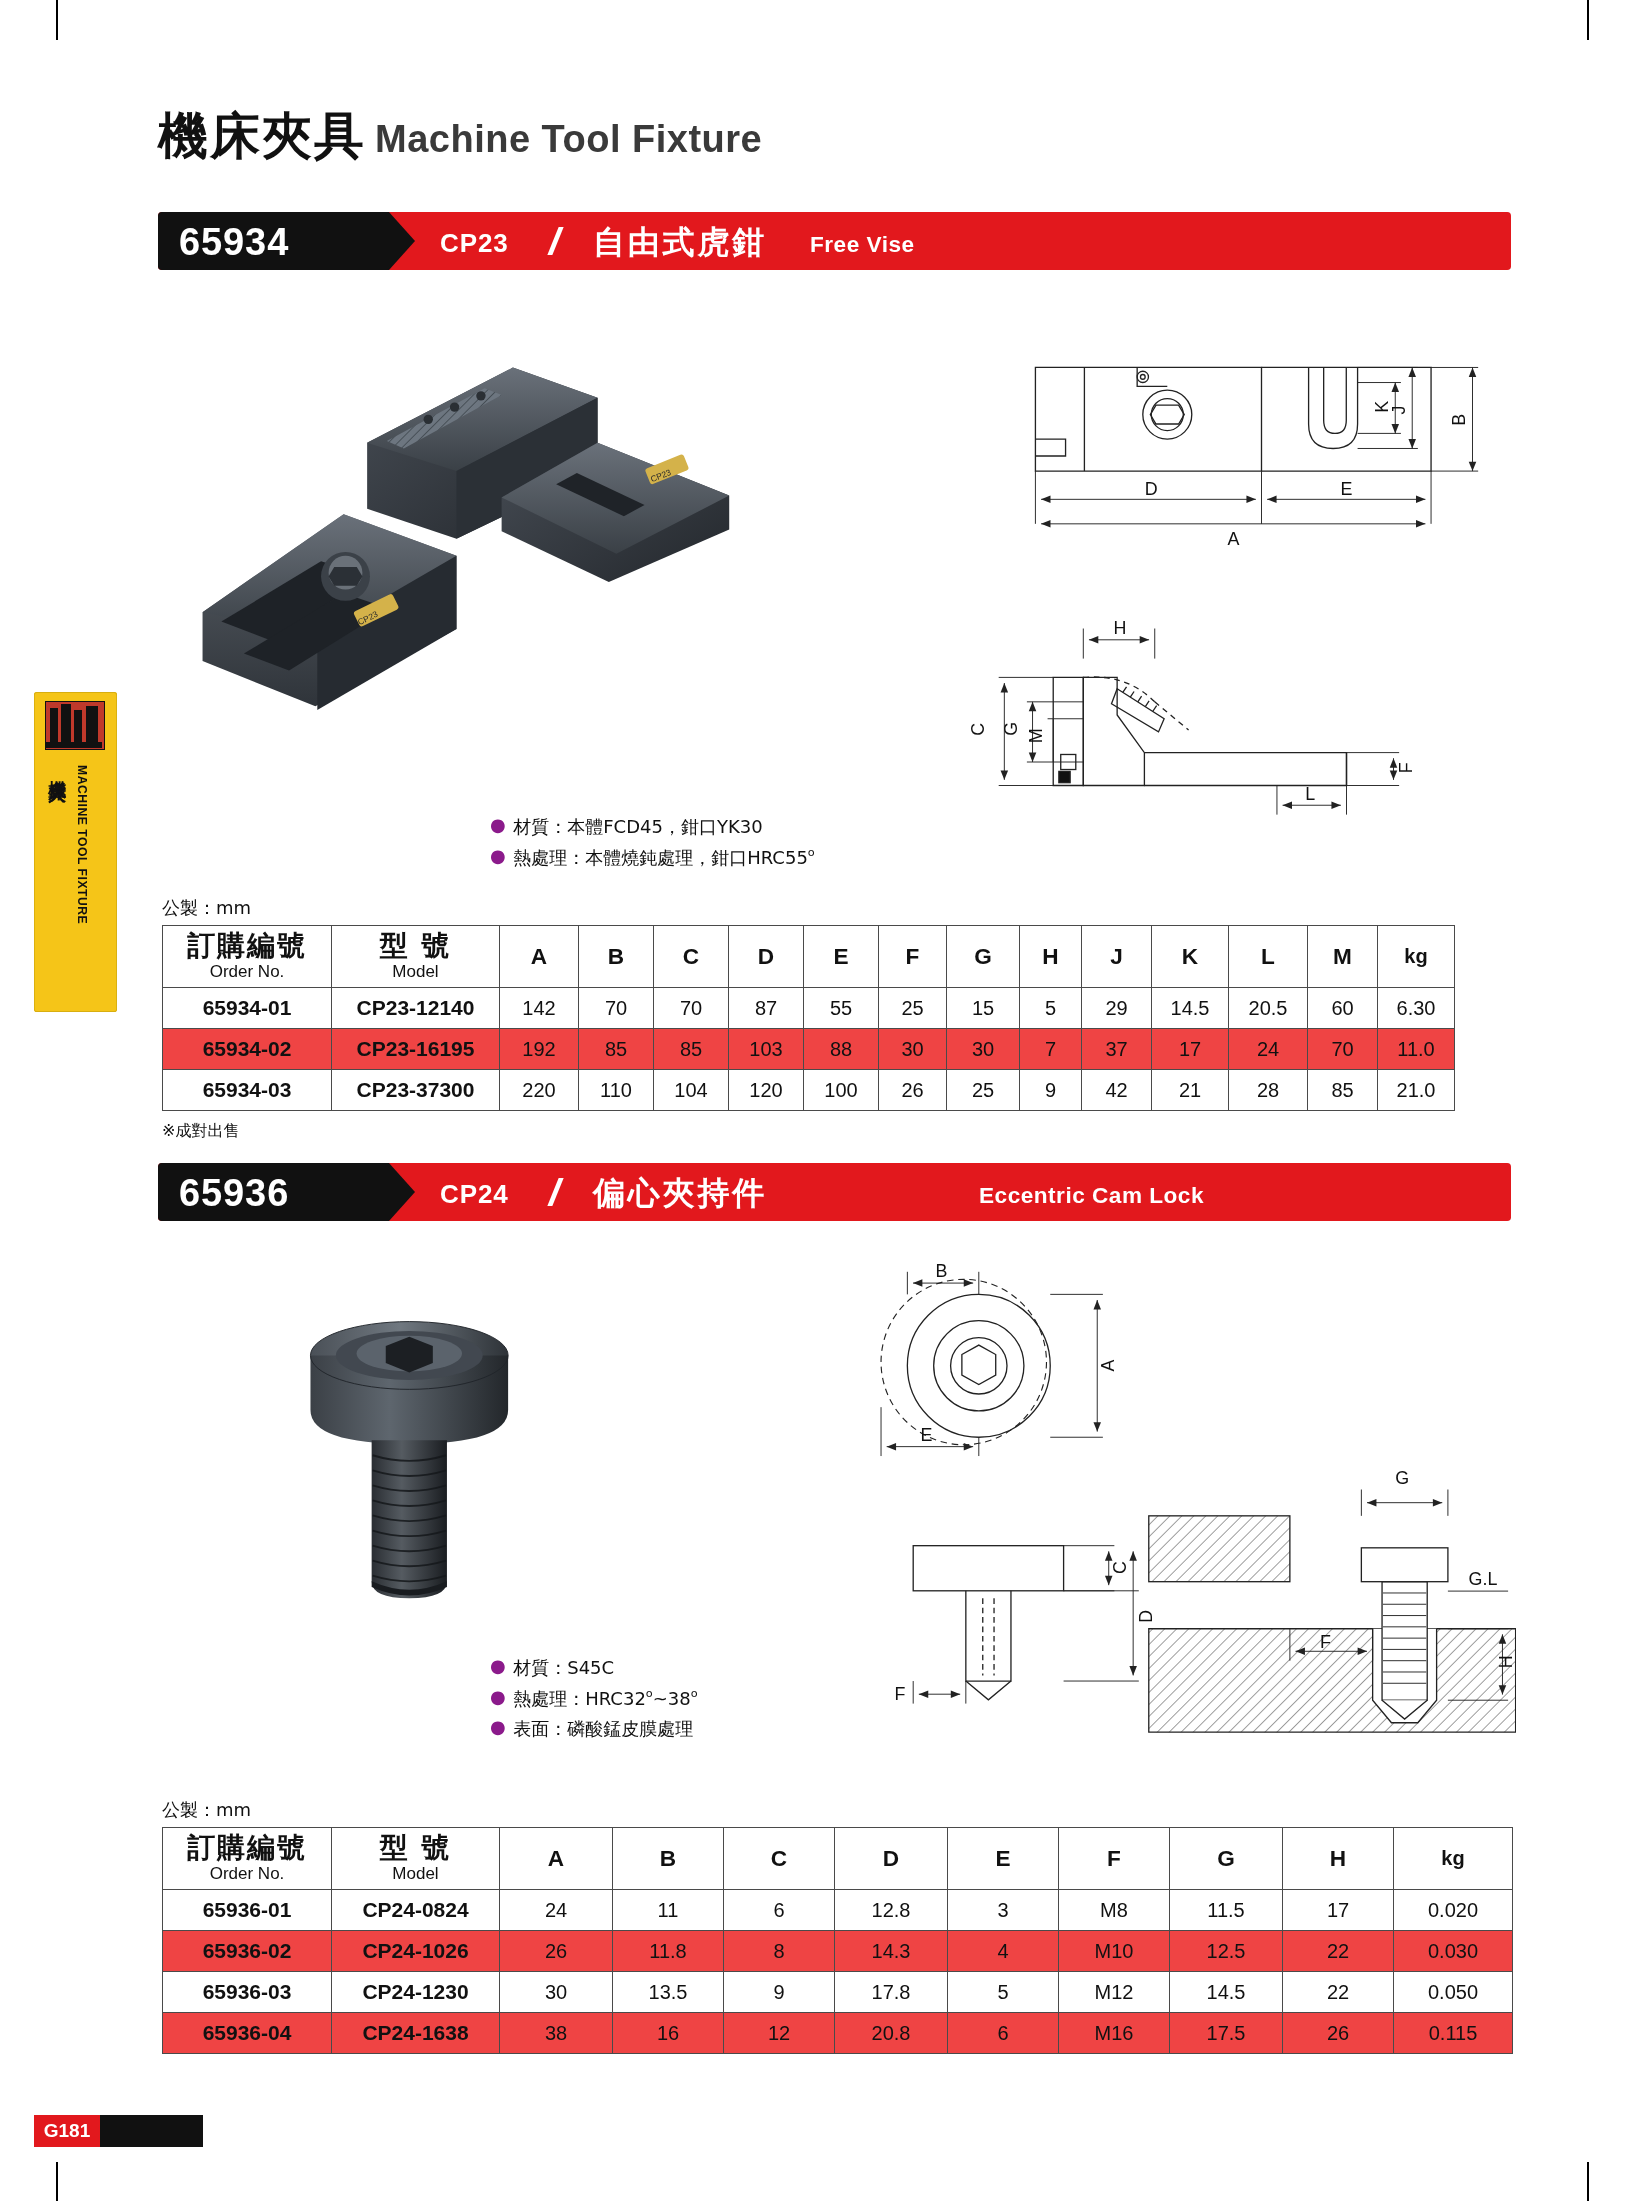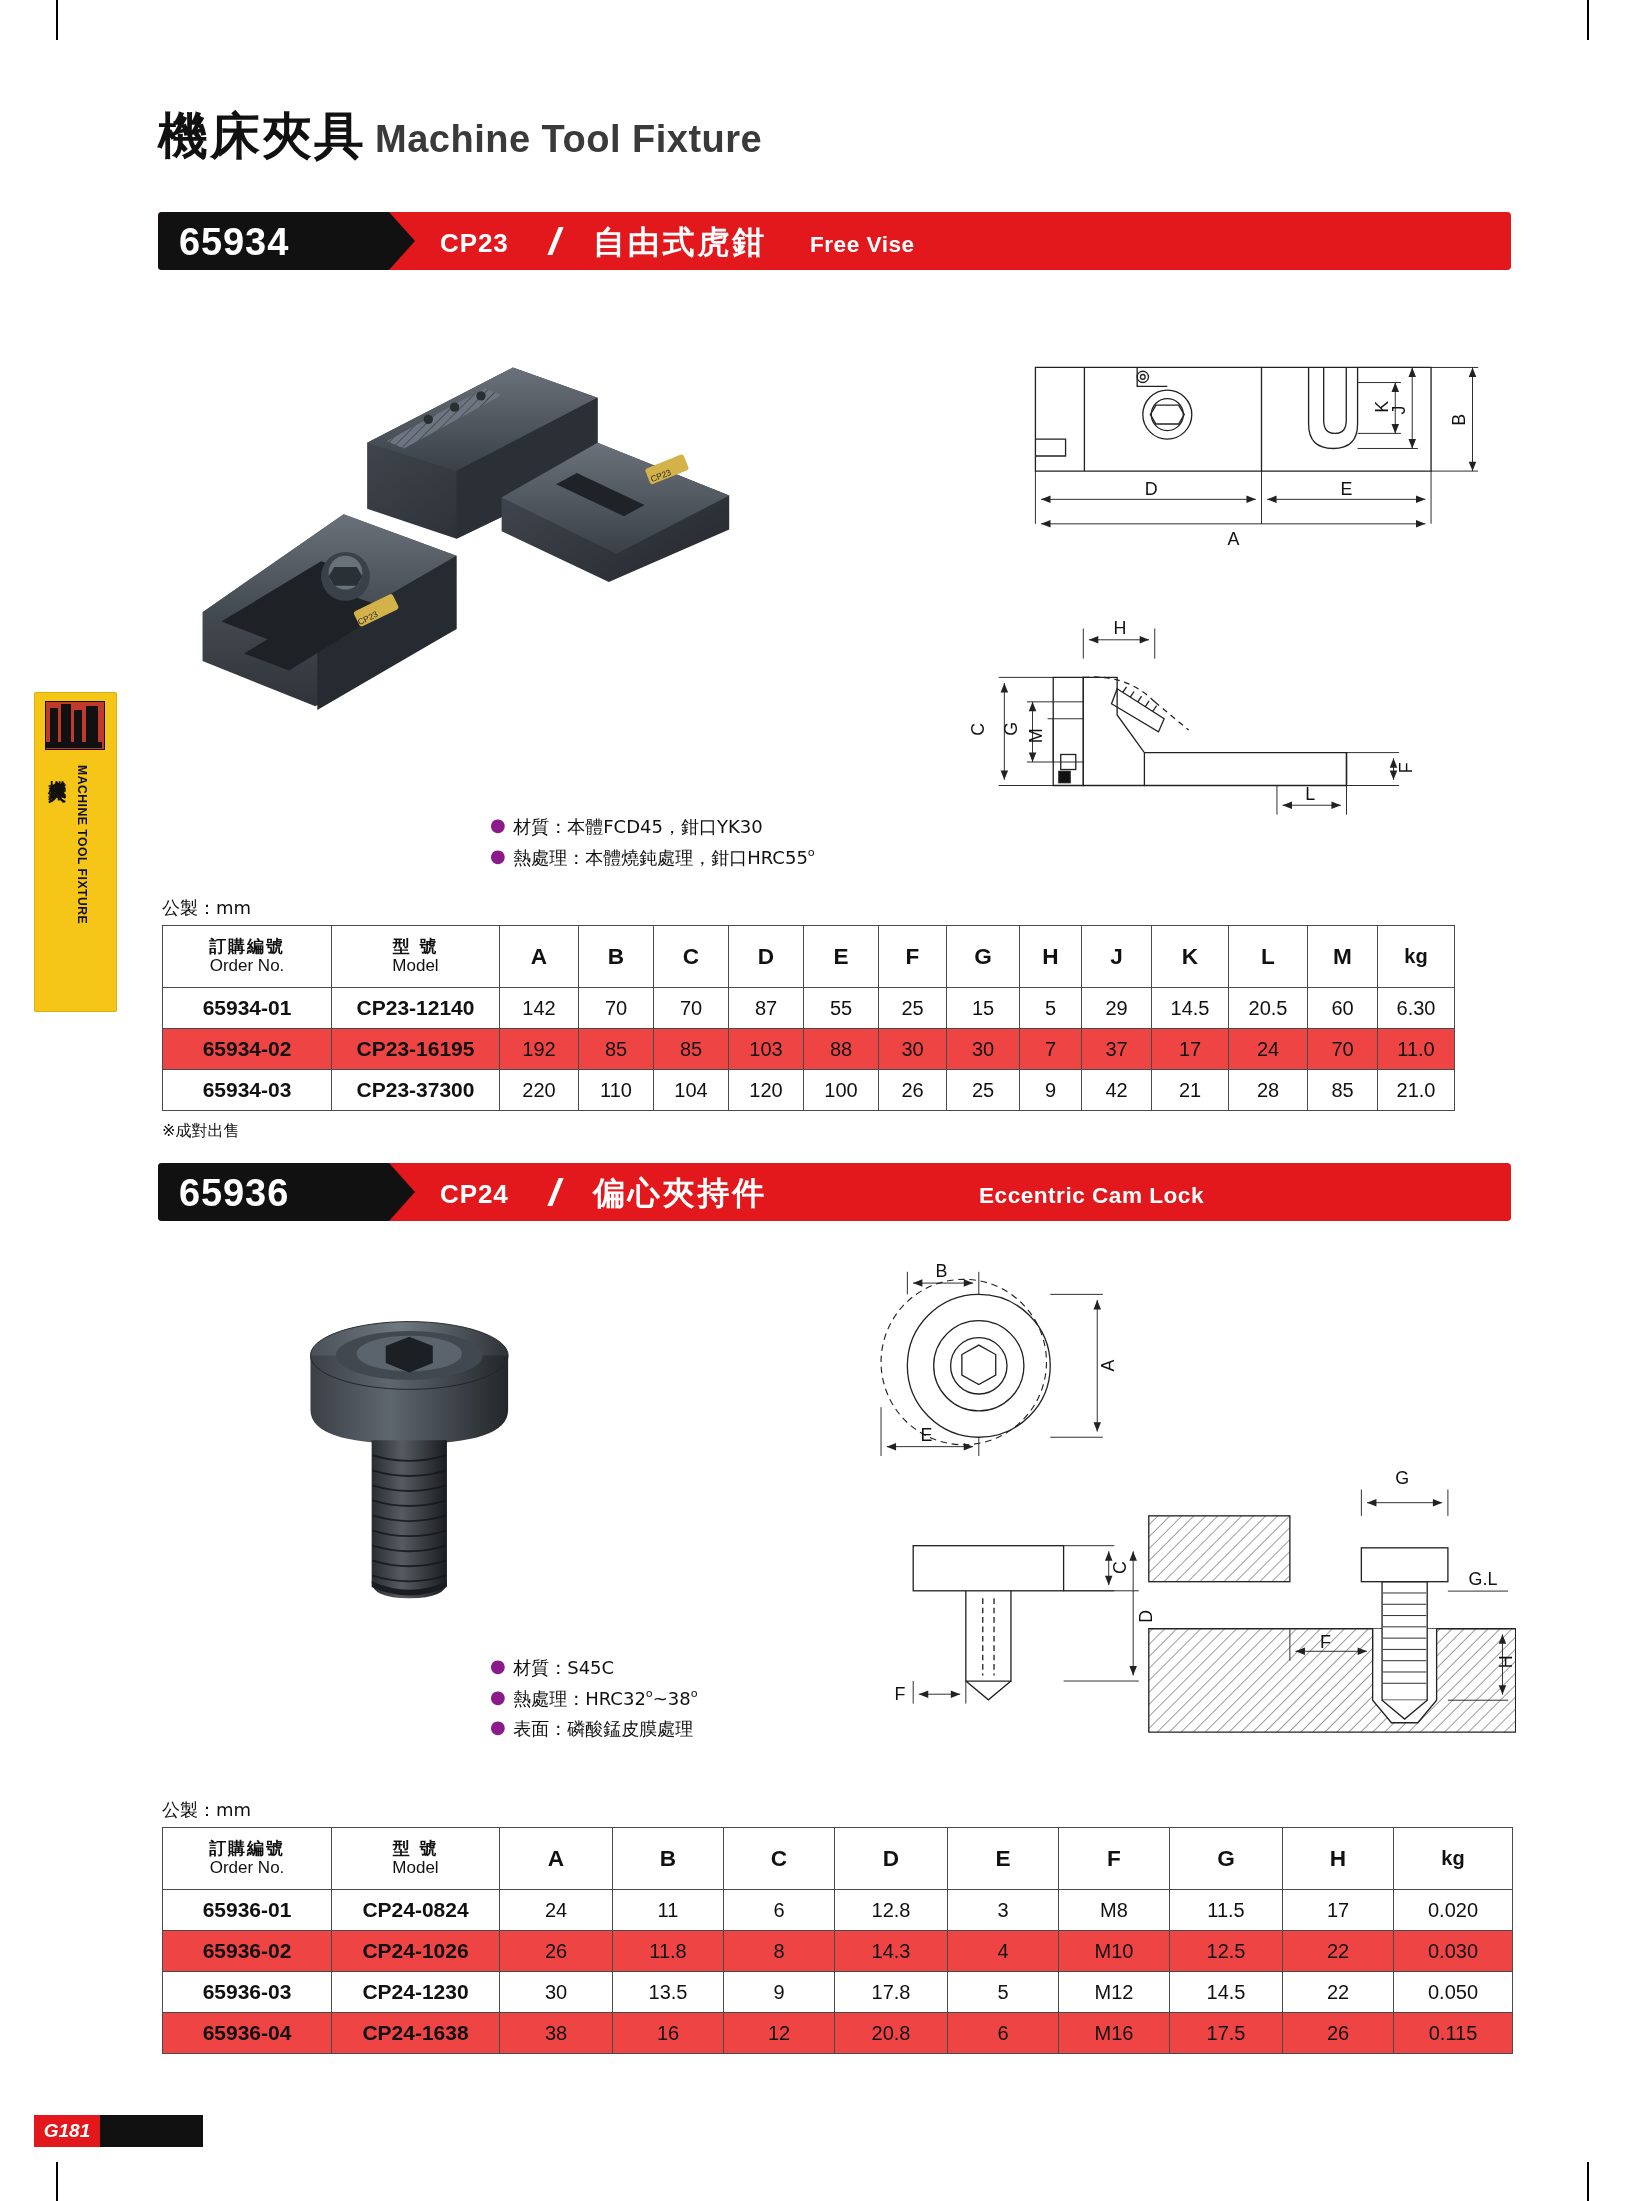--- a/index.html
+++ b/index.html
@@ -106,30 +106,30 @@
     position:absolute; border-collapse:collapse;
     font-family:"Liberation Sans", sans-serif;
   }
   table.spec th, table.spec td {
     border:0.9px solid #4a4a4a;
     text-align:center; vertical-align:middle;
     font-size:20px; color:#111;
     padding:0;
   }
   table.spec thead th { height:62px; background:#fff; font-weight:normal; }
-  table.spec thead th .cn { font-size:17px; font-weight:bold; font-family:"DejaVu Sans", sans-serif; letter-spacing:1.9px; display:block; line-height:1.15;}
+  table.spec thead th .cn { font-size:28px; font-weight:bold; font-family:"DejaVu Sans", sans-serif; letter-spacing:1.9px; display:block; line-height:1.15;}
   table.spec thead th .en { font-size:17px; display:block; line-height:1.2;}
   table.spec thead th.letter { font-size:22.6px; font-weight:bold; }
   table.spec tbody td { height:41px; }
   table.spec tbody tr.alt td { background:#ef4444; }
   table.spec tbody td.order { font-weight:bold; font-size:21px; }
   table.spec tbody td.model { font-size:21px;font-weight:bold; }
 
   
-  .footer { position:absolute; left:34px; bottom:55px; width:157px; height:32px;font-style:italic; }
+  .footer { position:absolute; left:34px; bottom:55px; width:157px; height:32px; }
   .footer .bar { position:absolute; left:0; top:0; width:169px; height:32px; background:#111; }
   .footer .red { position:absolute; left:0; top:0; width:66px; height:32px; background:#e2181d; }
   .footer .pg { position:absolute; left:0; top:0; width:66px; height:32px; line-height:32px; text-align:center; color:#fff; font-weight:bold; font-size:19px; }
 
   
   .fig { position:absolute; }
   svg { display:block; }
   .dim { font-family:"Liberation Sans", sans-serif; font-size:19px; fill:#111; }
 </style>
 </head>

